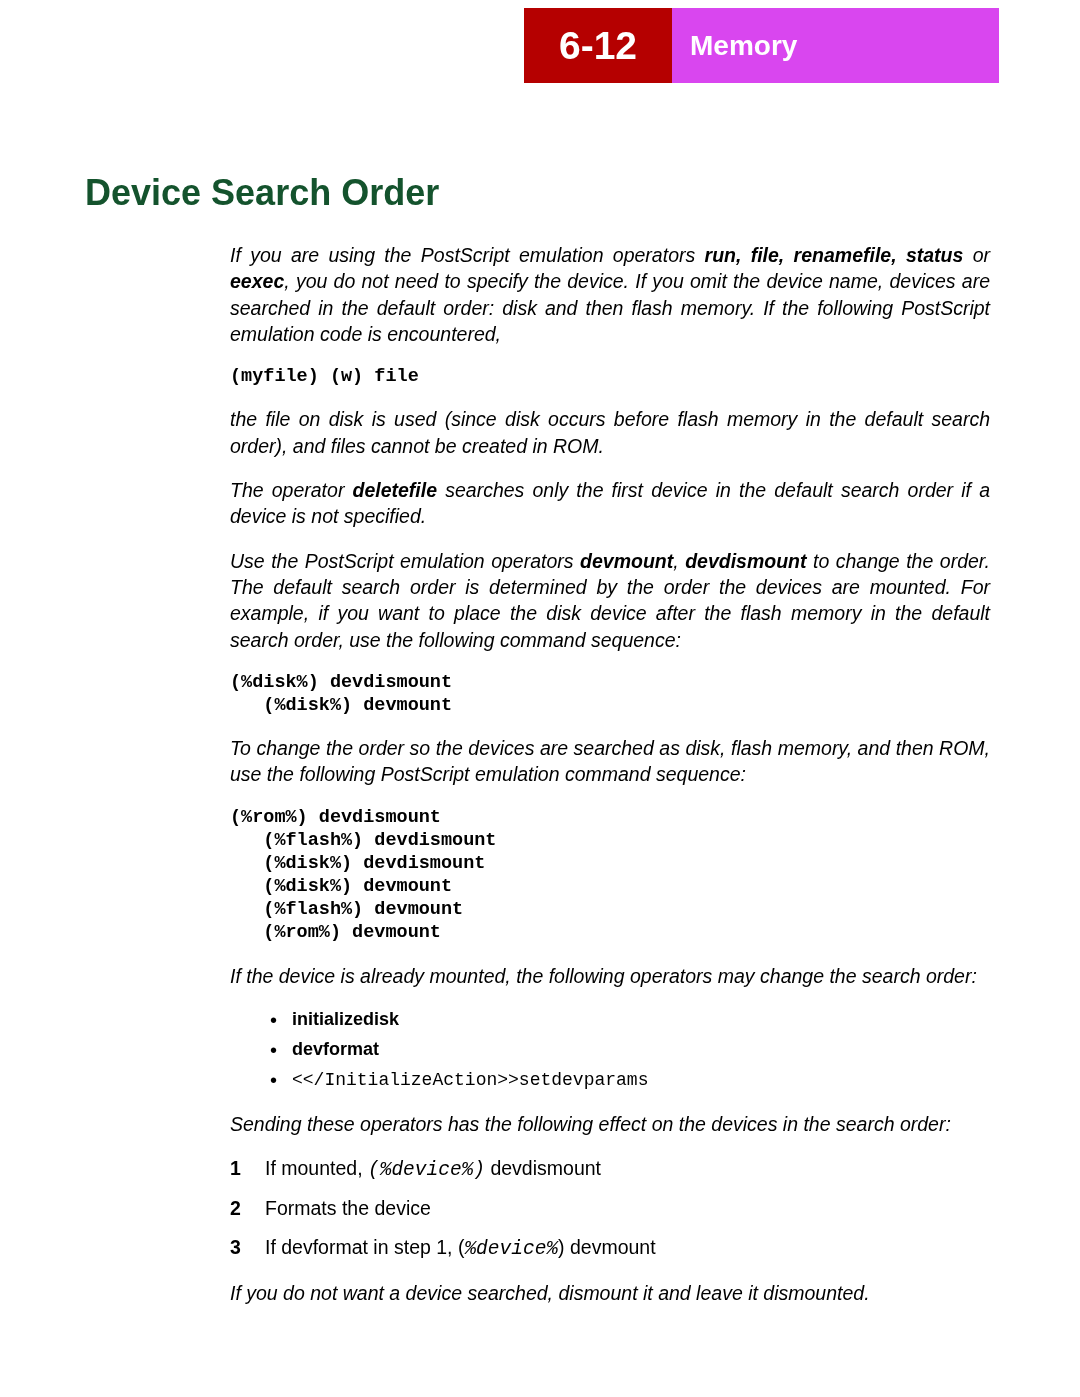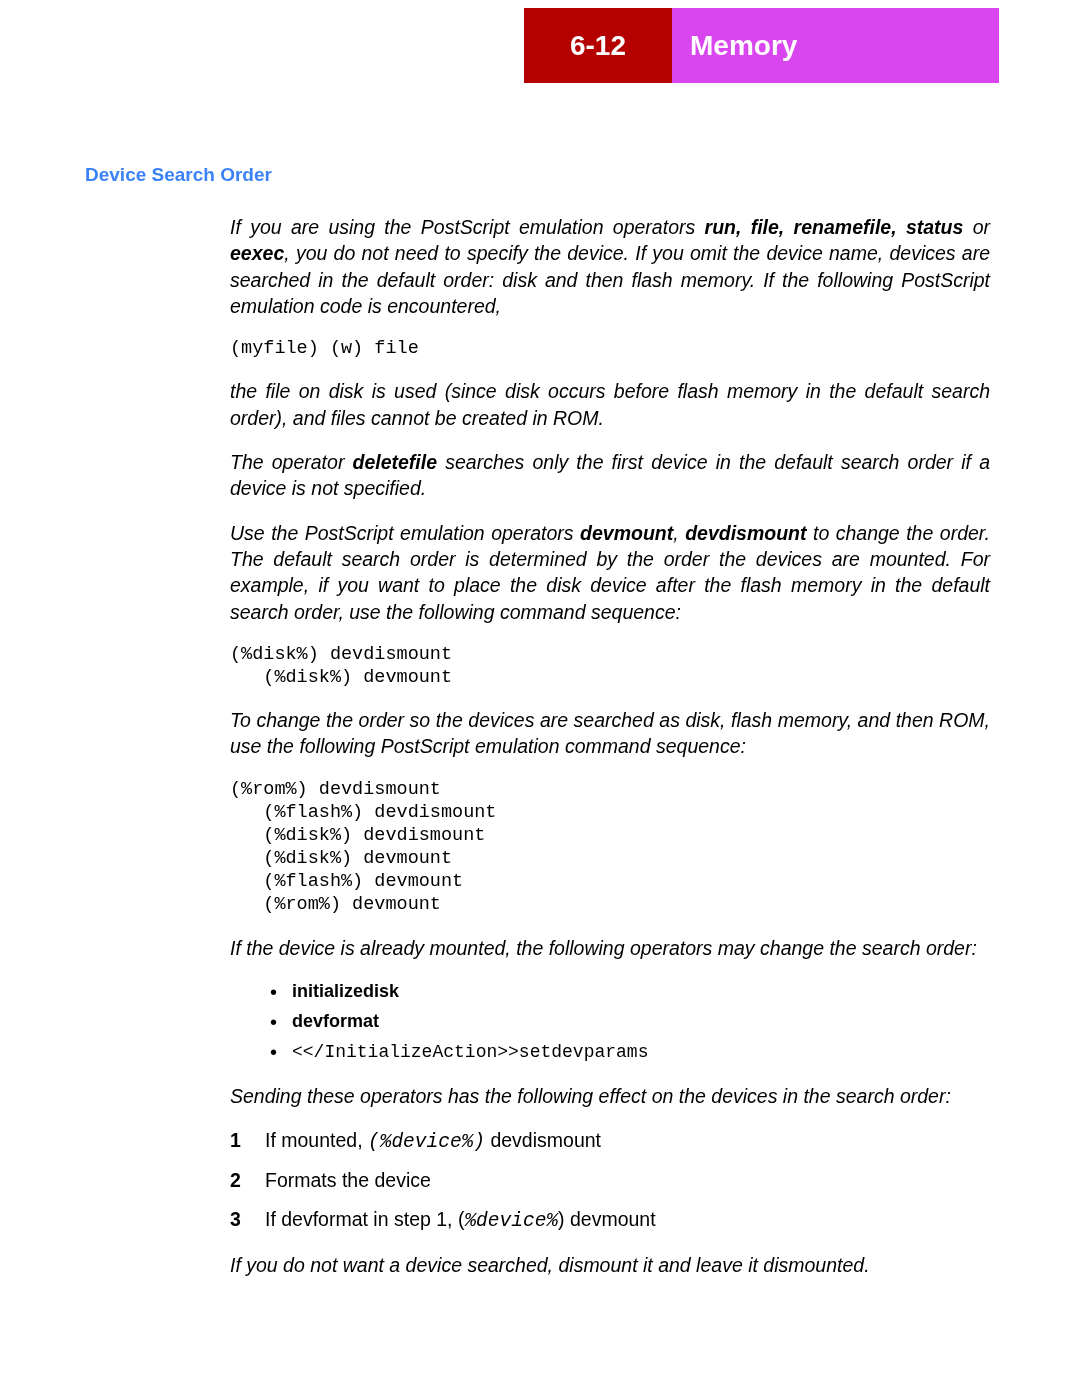--- a/index.html
+++ b/index.html
@@ -31,62 +31,63 @@
     align-items: center;
     justify-content: center;
     color: #ffffff;
     font-weight: bold;
     font-family: Arial, Helvetica, sans-serif;
   }
   .tab-number {
     left: 524px;
     width: 148px;
     background: #b50000;
-    font-size: 28px;
+    font-size: 39px;
     align-items: center;
   }
   .tab-title {
     left: 672px;
     width: 327px;
     background: #d946ef;
     font-size: 28px;
     justify-content: flex-start;
     padding-left: 18px;
     box-sizing: border-box;
   }
   .content {
     position: absolute;
     top: 160px;
     left: 85px;
     width: 910px;
   }
   h2.section-title {
-    color: #3b82f6;
-    font-size: 19px;
-    font-weight: bold;
-    margin: 4px 0 28px 0;
+    color: #14532d;
+    font-size: 36px;
+    font-weight: bold;
+    margin: 12px 0 28px 0;
     font-family: Arial, Helvetica, sans-serif;
   }
   .body {
     margin-left: 145px;
     width: 760px;
     font-size: 19.5px;
     line-height: 1.35;
   }
   .body p {
     margin: 0 0 18px 0;
     text-align: justify;
     font-style: italic;
   }
   pre.code {
     font-family: "Courier New", Courier, monospace;
     font-size: 18.5px;
     margin: 0 0 18px 0;
     white-space: pre;
     line-height: 1.25;
+    font-weight: bold;
   }
   .bold { font-weight: bold; }
   .mono { font-family: "Courier New", Courier, monospace; }
   .italic { font-style: italic; }
   ul.bullets {
     list-style: none;
     margin: 0 0 18px 0;
     padding: 0 0 0 40px;
   }
   ul.bullets > li {

